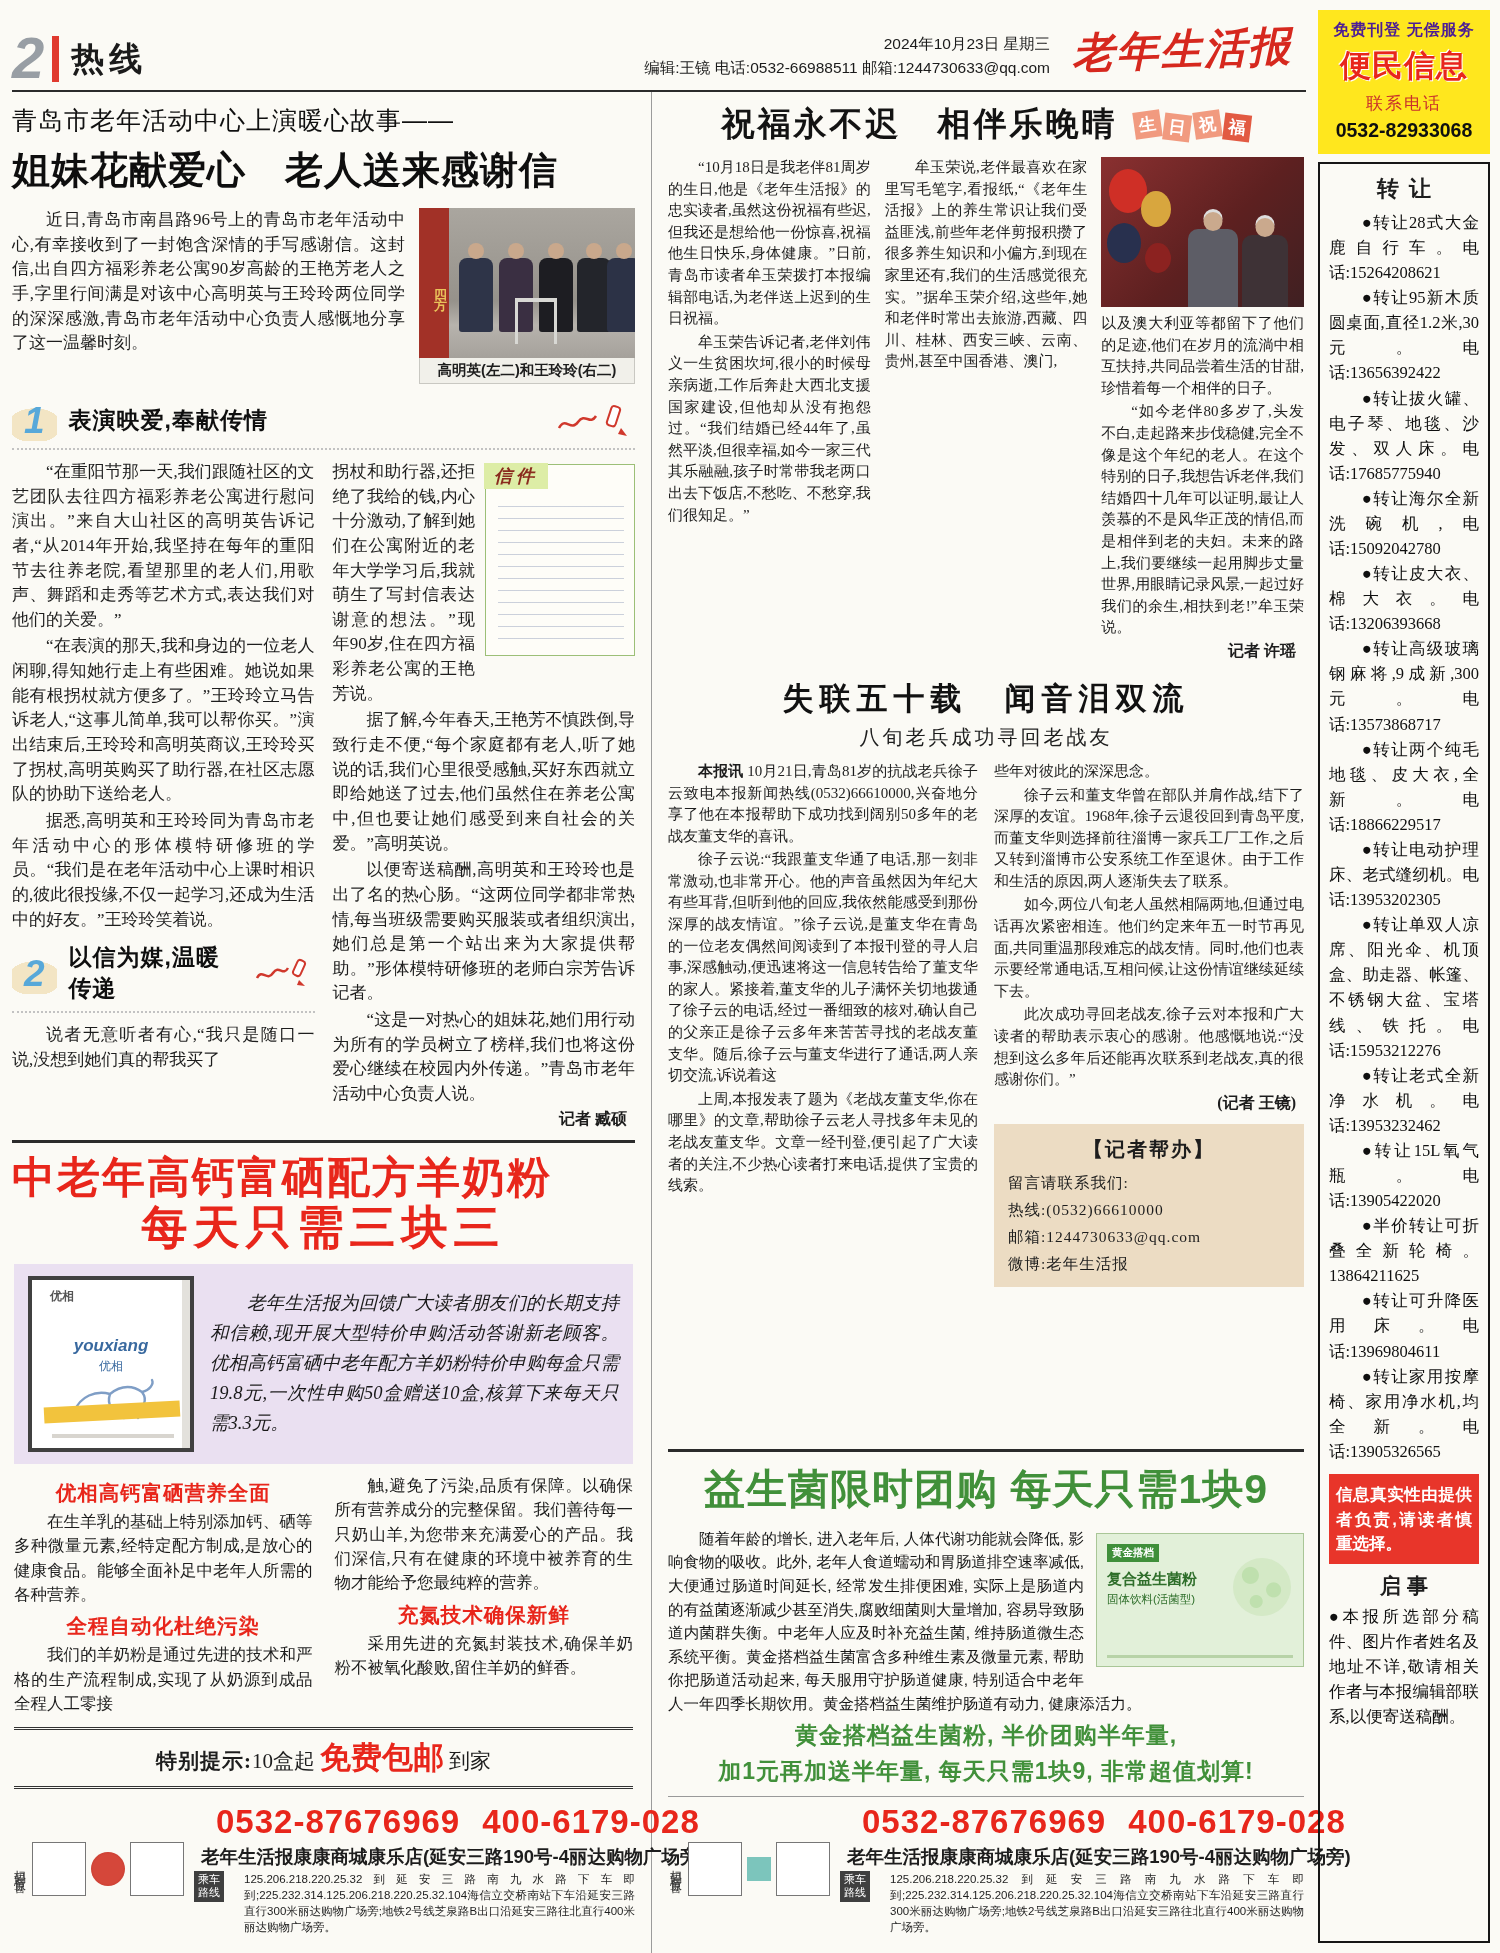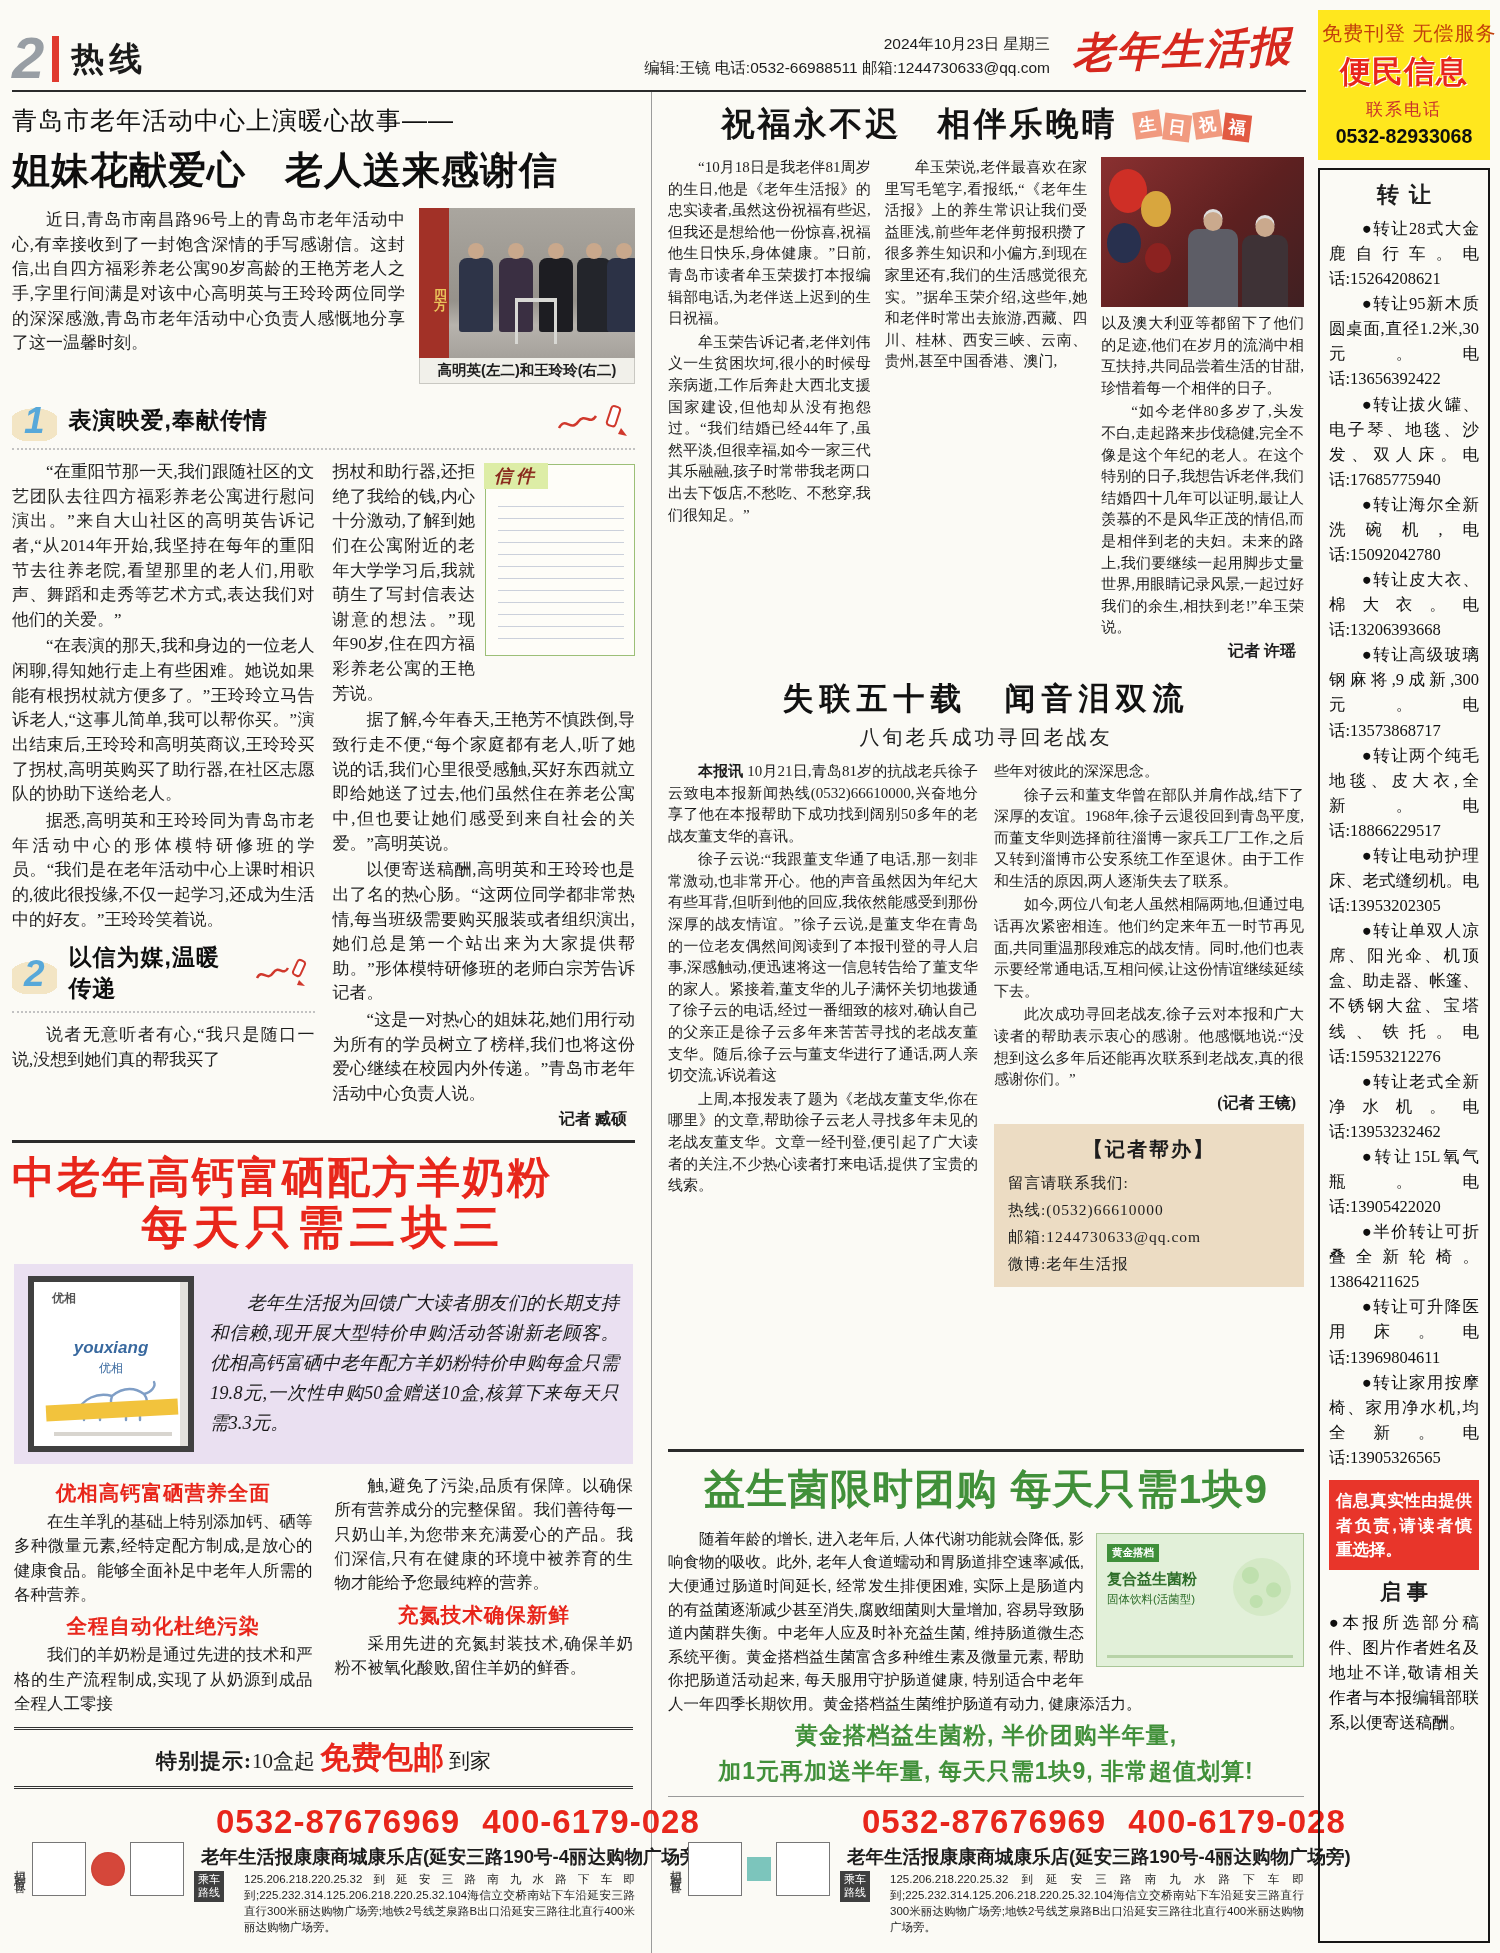--- a/index.html
+++ b/index.html
@@ -38,21 +38,21 @@
   .cols2{display:flex;gap:18px}
   .cols2>div{flex:1;min-width:0}
   .letter{float:right;width:150px;height:192px;margin:4px 0 6px 10px;border:1.5px solid #9cbf77;background:#fefdf8;position:relative}
   .letter-label{position:absolute;top:-2px;left:-2px;background:#ddeda6;color:#8a2b1e;font-weight:800;font-style:italic;font-size:18px;padding:1px 10px;letter-spacing:4px;z-index:1}
   .hw{position:absolute;left:12px;right:10px;top:30px;bottom:14px;background:repeating-linear-gradient(180deg,transparent 0 11px,#c3c9d6 11px 12px);opacity:.85}
   
   .milk-ad{border-top:3px solid #2b2b2b;margin-top:auto;padding-top:10px}
   .milk-t1{color:#e8261b;font-weight:900;text-align:left;font-size:43px;letter-spacing:2px;line-height:1.12}
   .milk-t2{color:#e8261b;font-weight:900;text-align:center;font-size:46px;letter-spacing:6px;line-height:1.15}
   .milk-box{background:#eae0f1;margin:10px 2px;padding:12px 14px;display:flex;gap:16px;align-items:center}
-  .milk-product{width:166px;height:176px;flex:none;background:#fff;border:6px solid #404040;position:relative;box-shadow:-8px 0 0 #e3e1dc inset}
+  .milk-product{width:166px;height:176px;flex:none;background:#fff;border:4px solid #404040;position:relative;box-shadow:-8px 0 0 #e3e1dc inset}
   .mp-brand{position:absolute;top:8px;left:18px;font-size:12px;color:#555;font-weight:700}
   .mp-en{position:absolute;top:56px;width:100%;text-align:center;font-style:italic;font-size:17px;color:#39699f;font-weight:700}
   .mp-cn{position:absolute;top:78px;width:100%;text-align:center;font-size:12px;color:#39699f}
   .mp-goat{position:absolute;top:96px;left:30px}
   .mp-ribbon{position:absolute;bottom:28px;left:12px;right:10px;height:16px;background:#f2c33d;transform:rotate(-3deg)}
   .mp-line{position:absolute;bottom:10px;left:20px;right:16px;height:4px;background:#d8d5cf}
   .milk-intro{font-size:18.5px;line-height:1.62;font-style:italic;font-family:"Liberation Serif",serif;text-align:justify;text-indent:2em;color:#191919}
   .milk-secs{display:flex;gap:22px;padding:0 2px}
   .milk-secs>div{flex:1;min-width:0}
   .msec-h{color:#e8261b;font-weight:800;font-size:20.5px;text-align:center;margin:5px 0 3px;letter-spacing:1px}
@@ -101,21 +101,21 @@
   .prob-product{float:right;width:208px;height:134px;margin:6px 0 6px 12px;background:#e2f0d9;border:1px solid #a9c697;position:relative}
   .pp-logo{position:absolute;top:10px;left:10px;background:#3f8f3a;color:#fff;font-size:10.5px;padding:2px 5px;font-weight:700}
   .pp-name{position:absolute;top:36px;left:10px;font-size:15px;font-weight:800;color:#2e6e2a}
   .pp-sub{position:absolute;top:58px;left:10px;font-size:11.5px;color:#2e6e2a}
   .pp-dots{position:absolute;right:12px;top:24px;width:58px;height:58px;border-radius:50%;background:radial-gradient(circle at 30% 30%,#bfe0ae 0 8px,transparent 9px),radial-gradient(circle at 70% 55%,#bfe0ae 0 7px,transparent 8px),radial-gradient(circle at 40% 75%,#bfe0ae 0 6px,transparent 7px),#d4e9c6}
   .pp-line{position:absolute;bottom:8px;left:10px;right:10px;height:3px;background:#b8d3a8}
   .prob-slogan{color:#41903a;font-weight:900;text-align:center;font-size:23px;line-height:1.4;letter-spacing:1px;margin-top:4px;white-space:nowrap}
   
   .col-right{width:188px;flex:none;padding:10px 10px 10px 6px;display:flex;flex-direction:column}
   .sb-top{background:#ffe71e;text-align:center;padding:10px 4px 12px;margin-bottom:8px}
-  .sb-free{color:#c2410c;font-size:20px;font-weight:400;letter-spacing:1px;white-space:nowrap}
+  .sb-free{color:#4c1d95;font-size:16px;font-weight:700;letter-spacing:1px;white-space:nowrap}
   .sb-name{color:#e8261b;font-size:31px;font-weight:900;letter-spacing:1px;margin:4px 0 5px;text-shadow:1px 1px 0 #fff,-1px -1px 0 #fff}
   .sb-cl{color:#c9302c;font-size:17px;letter-spacing:2px;margin-bottom:4px}
   .sb-phone{color:#0f0f0f;font-size:19.5px;font-weight:900}
   .sb-box{border:2px solid #161616;padding:10px 9px 8px;flex:1;overflow:hidden;display:flex;flex-direction:column}
   .sb-h{font-size:22px;font-weight:900;text-align:center;letter-spacing:10px;margin:0 0 6px;padding-left:10px}
   .sb-item{font-size:16.5px;line-height:1.52;text-align:justify;text-indent:2em;font-family:"Liberation Serif",serif;color:#0f0f0f}
   .sb-notice{background:#e8352a;color:#fff;font-weight:800;font-size:16.5px;line-height:1.5;padding:8px 7px;margin:10px 0 8px;text-align:justify}
   .sb-h2{font-size:21px;font-weight:900;text-align:center;letter-spacing:6px;margin:0 0 4px;padding-left:6px}
   .sb-item2{font-size:16.5px;line-height:1.52;text-align:justify;font-family:"Liberation Serif",serif;color:#0f0f0f}
   svg{display:block}

